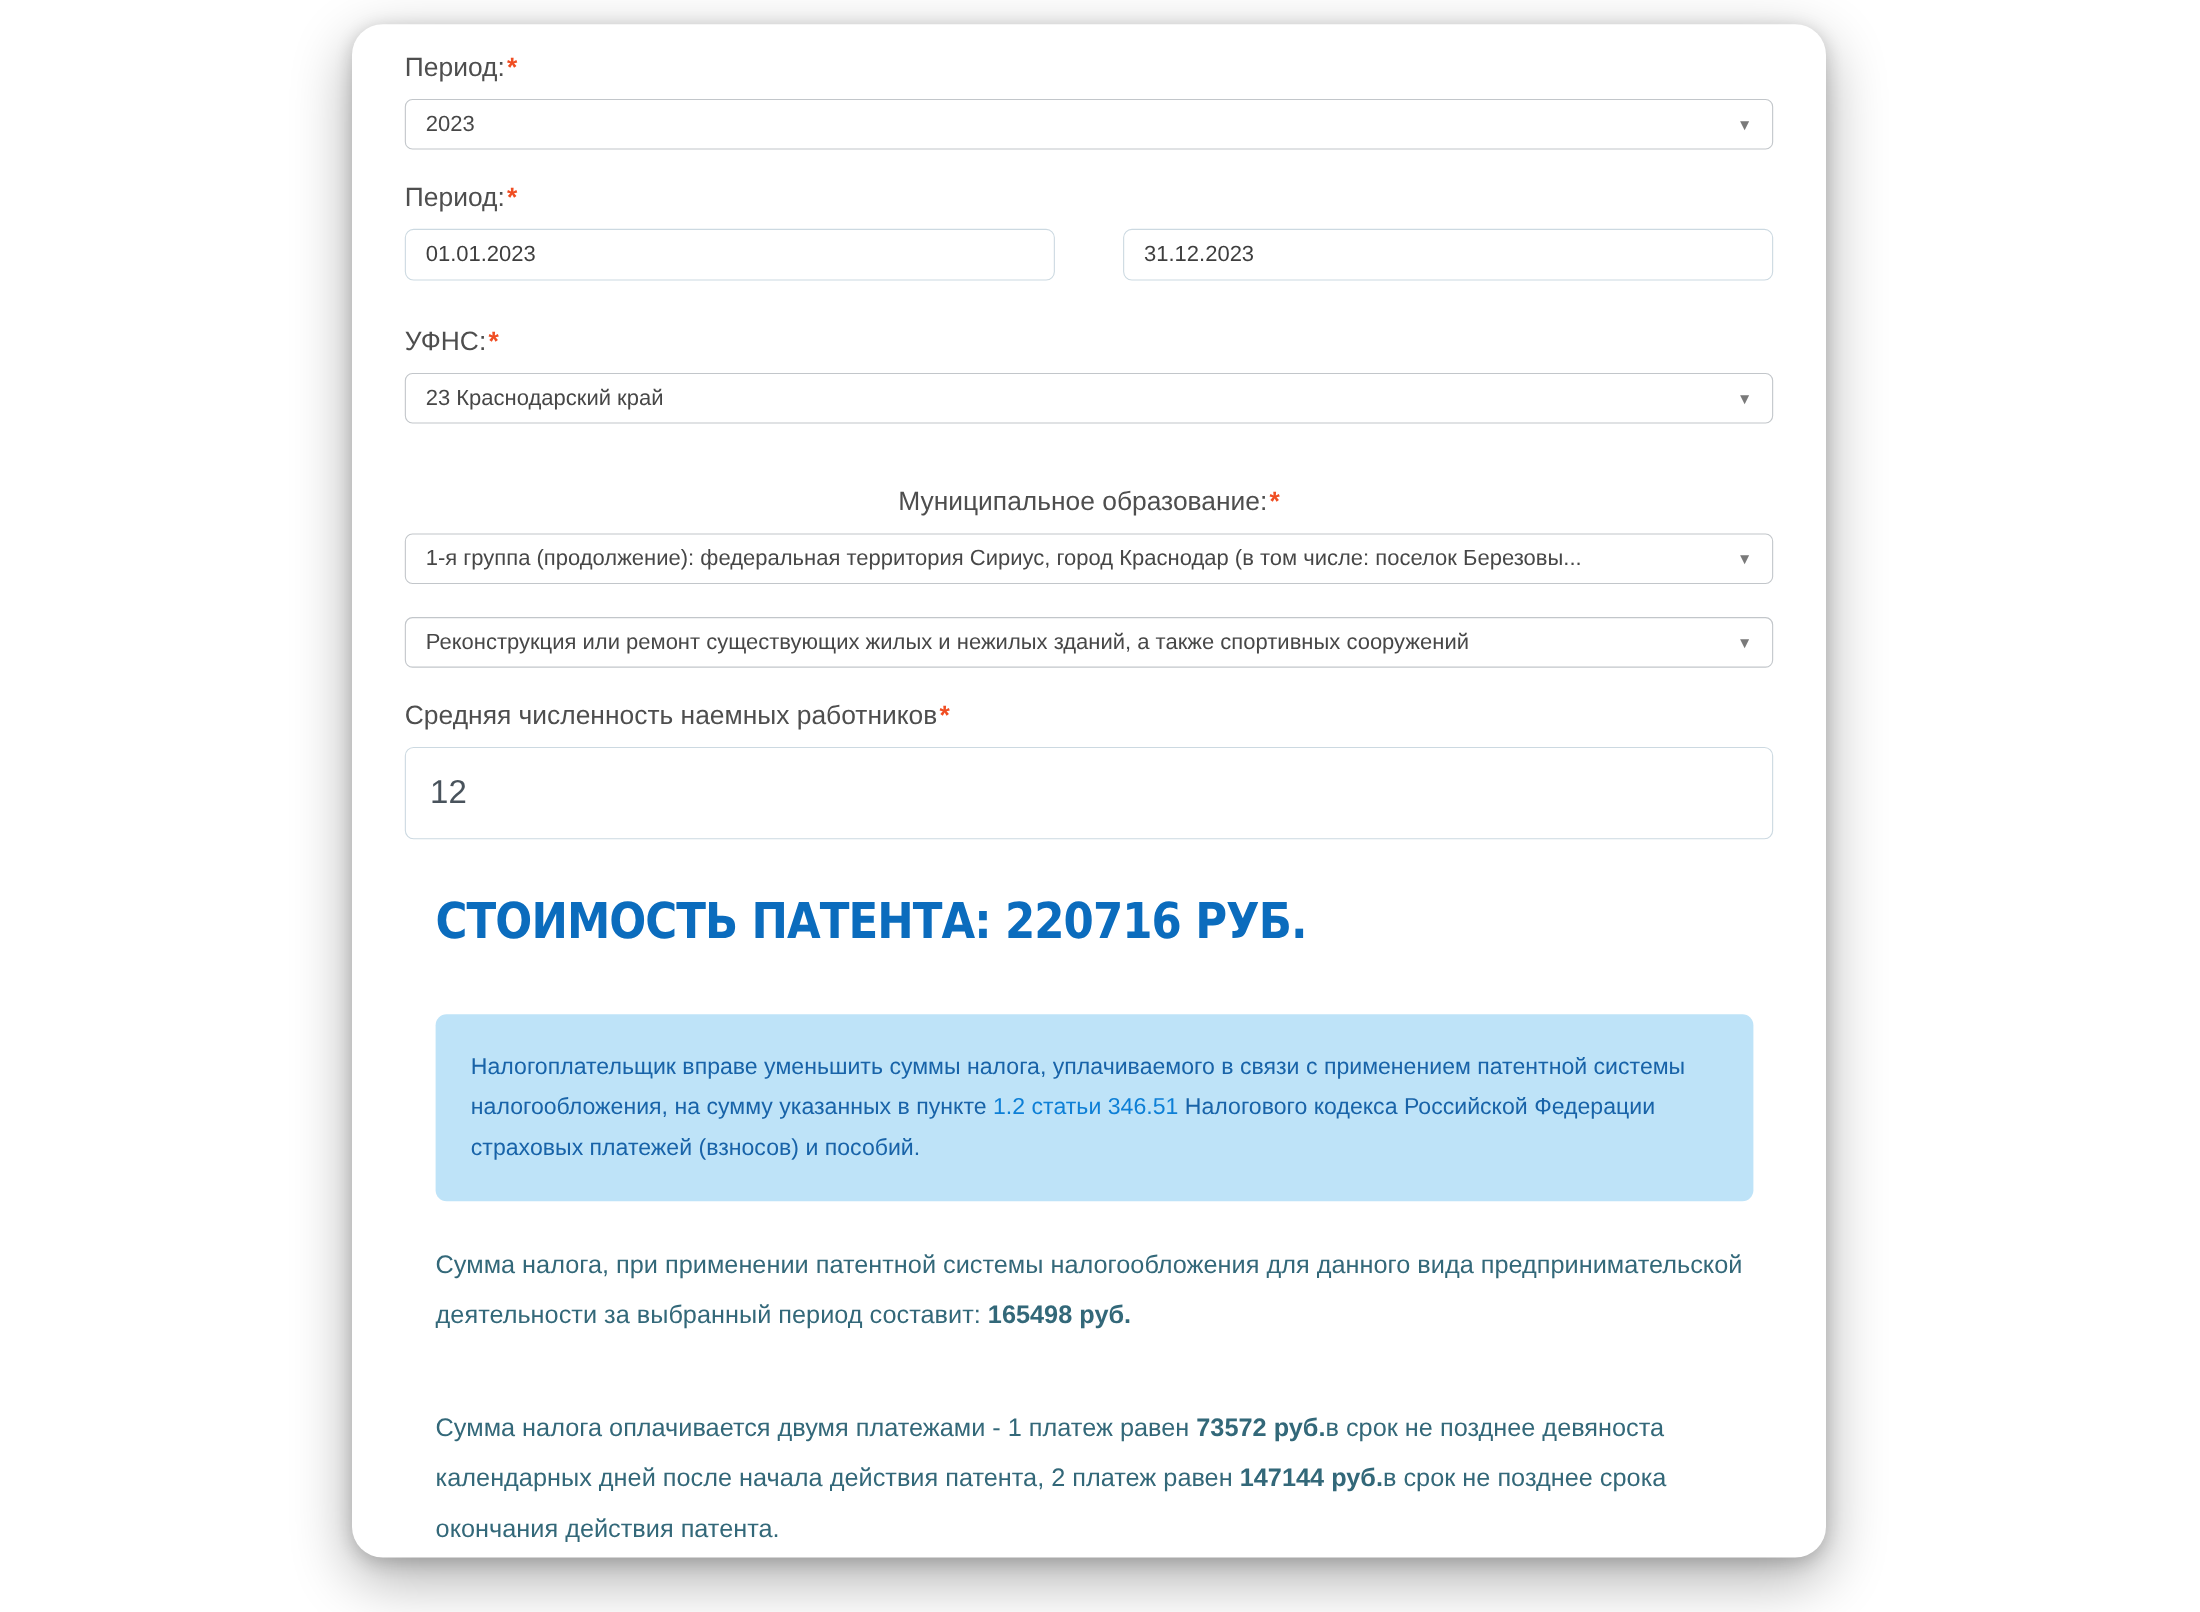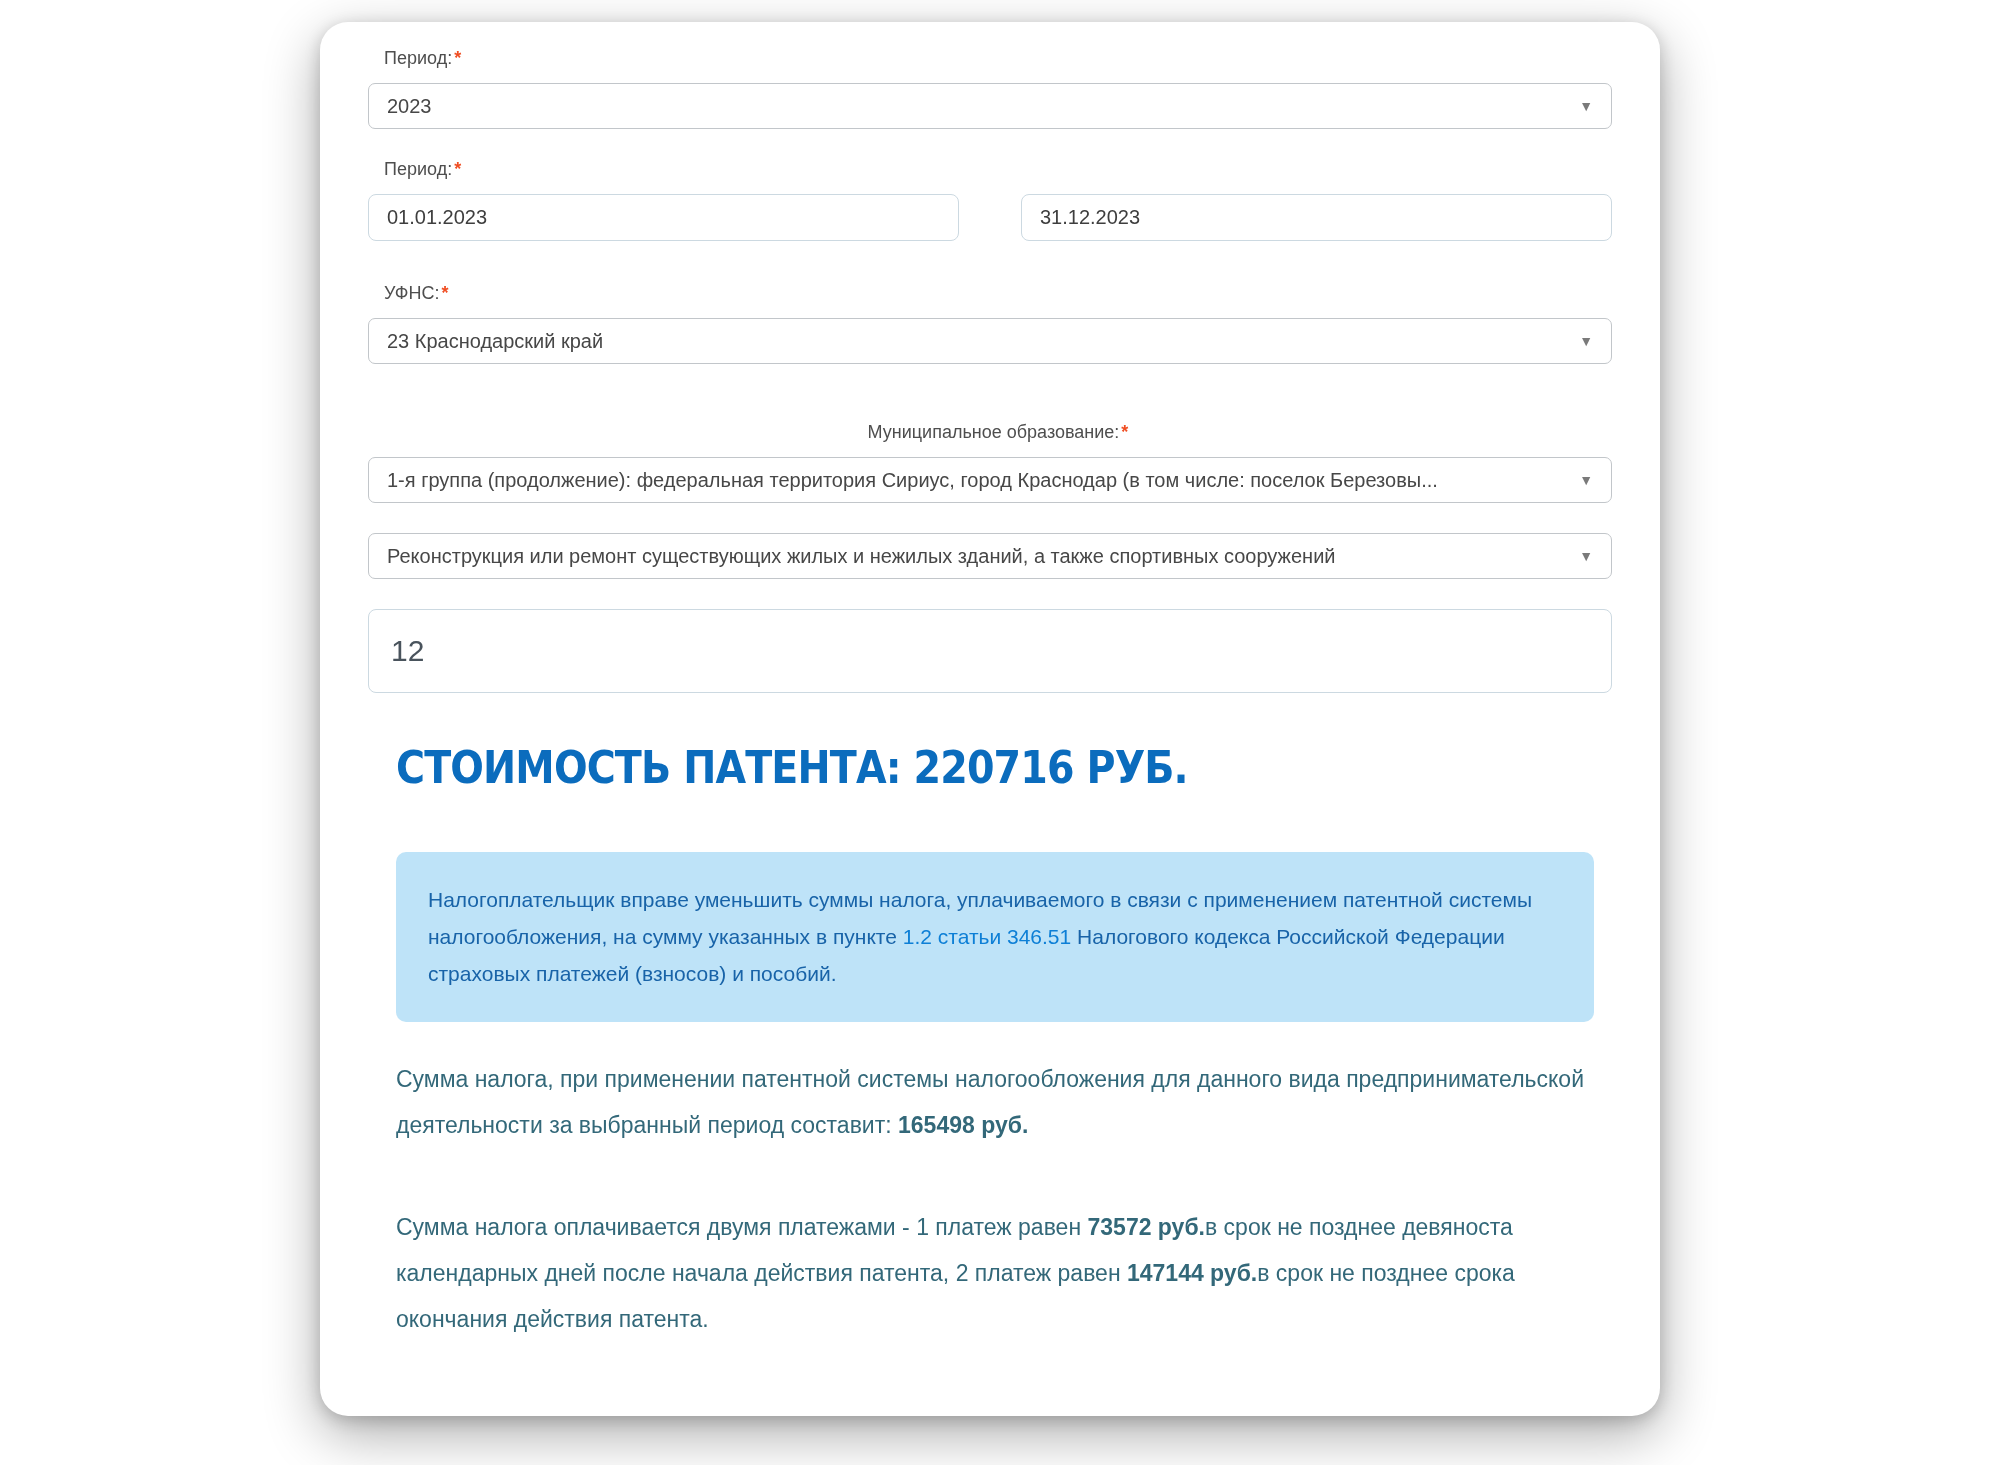--- a/index.html
+++ b/index.html
@@ -12,24 +12,23 @@
   .card {
     position: absolute;
     left: 320px; top: 22px;
     width: 1340px; height: 1394px;
     background: #ffffff;
     border-radius: 28px;
     box-shadow: 0 18px 55px rgba(0,0,0,0.33), 0 4px 16px rgba(0,0,0,0.18);
     padding: 26px 48px 0 48px;
   }
   .field-label {
-    font-size: 18px;
+    font-size: 24px;
     color: #4e4e4e;
     margin-bottom: 14px;
-    margin-left: 16px;
   }
   .req {
     color: #f04e23;
     font-weight: bold;
     margin-left: 2px;
   }
   .select {
     height: 46px;
     width: 100%;
     border: 1px solid #c2c6ca;
@@ -157,20 +156,21 @@
     <span class="arrow">▼</span>
   </div>
 
   
   <div class="select">
     <span class="value">Реконструкция или ремонт существующих жилых и нежилых зданий, а также спортивных сооружений</span>
     <span class="arrow">▼</span>
   </div>
 
   
+  <div class="field-label"><span>Средняя численность наемных работников</span><span class="req">*</span></div>
   <input class="num-input" type="text" value="12" style="">
 
   
   <div class="results">
     <div class="result-title">СТОИМОСТЬ ПАТЕНТА: 220716 РУБ.</div>
 
     <div class="note">
       <span>Налогоплательщик вправе уменьшить суммы налога, уплачиваемого в связи с применением патентной системы налогообложения, на сумму указанных в пункте </span><a>1.2 статьи 346.51</a><span> Налогового кодекса Российской Федерации страховых платежей (взносов) и пособий.</span>
     </div>
 

